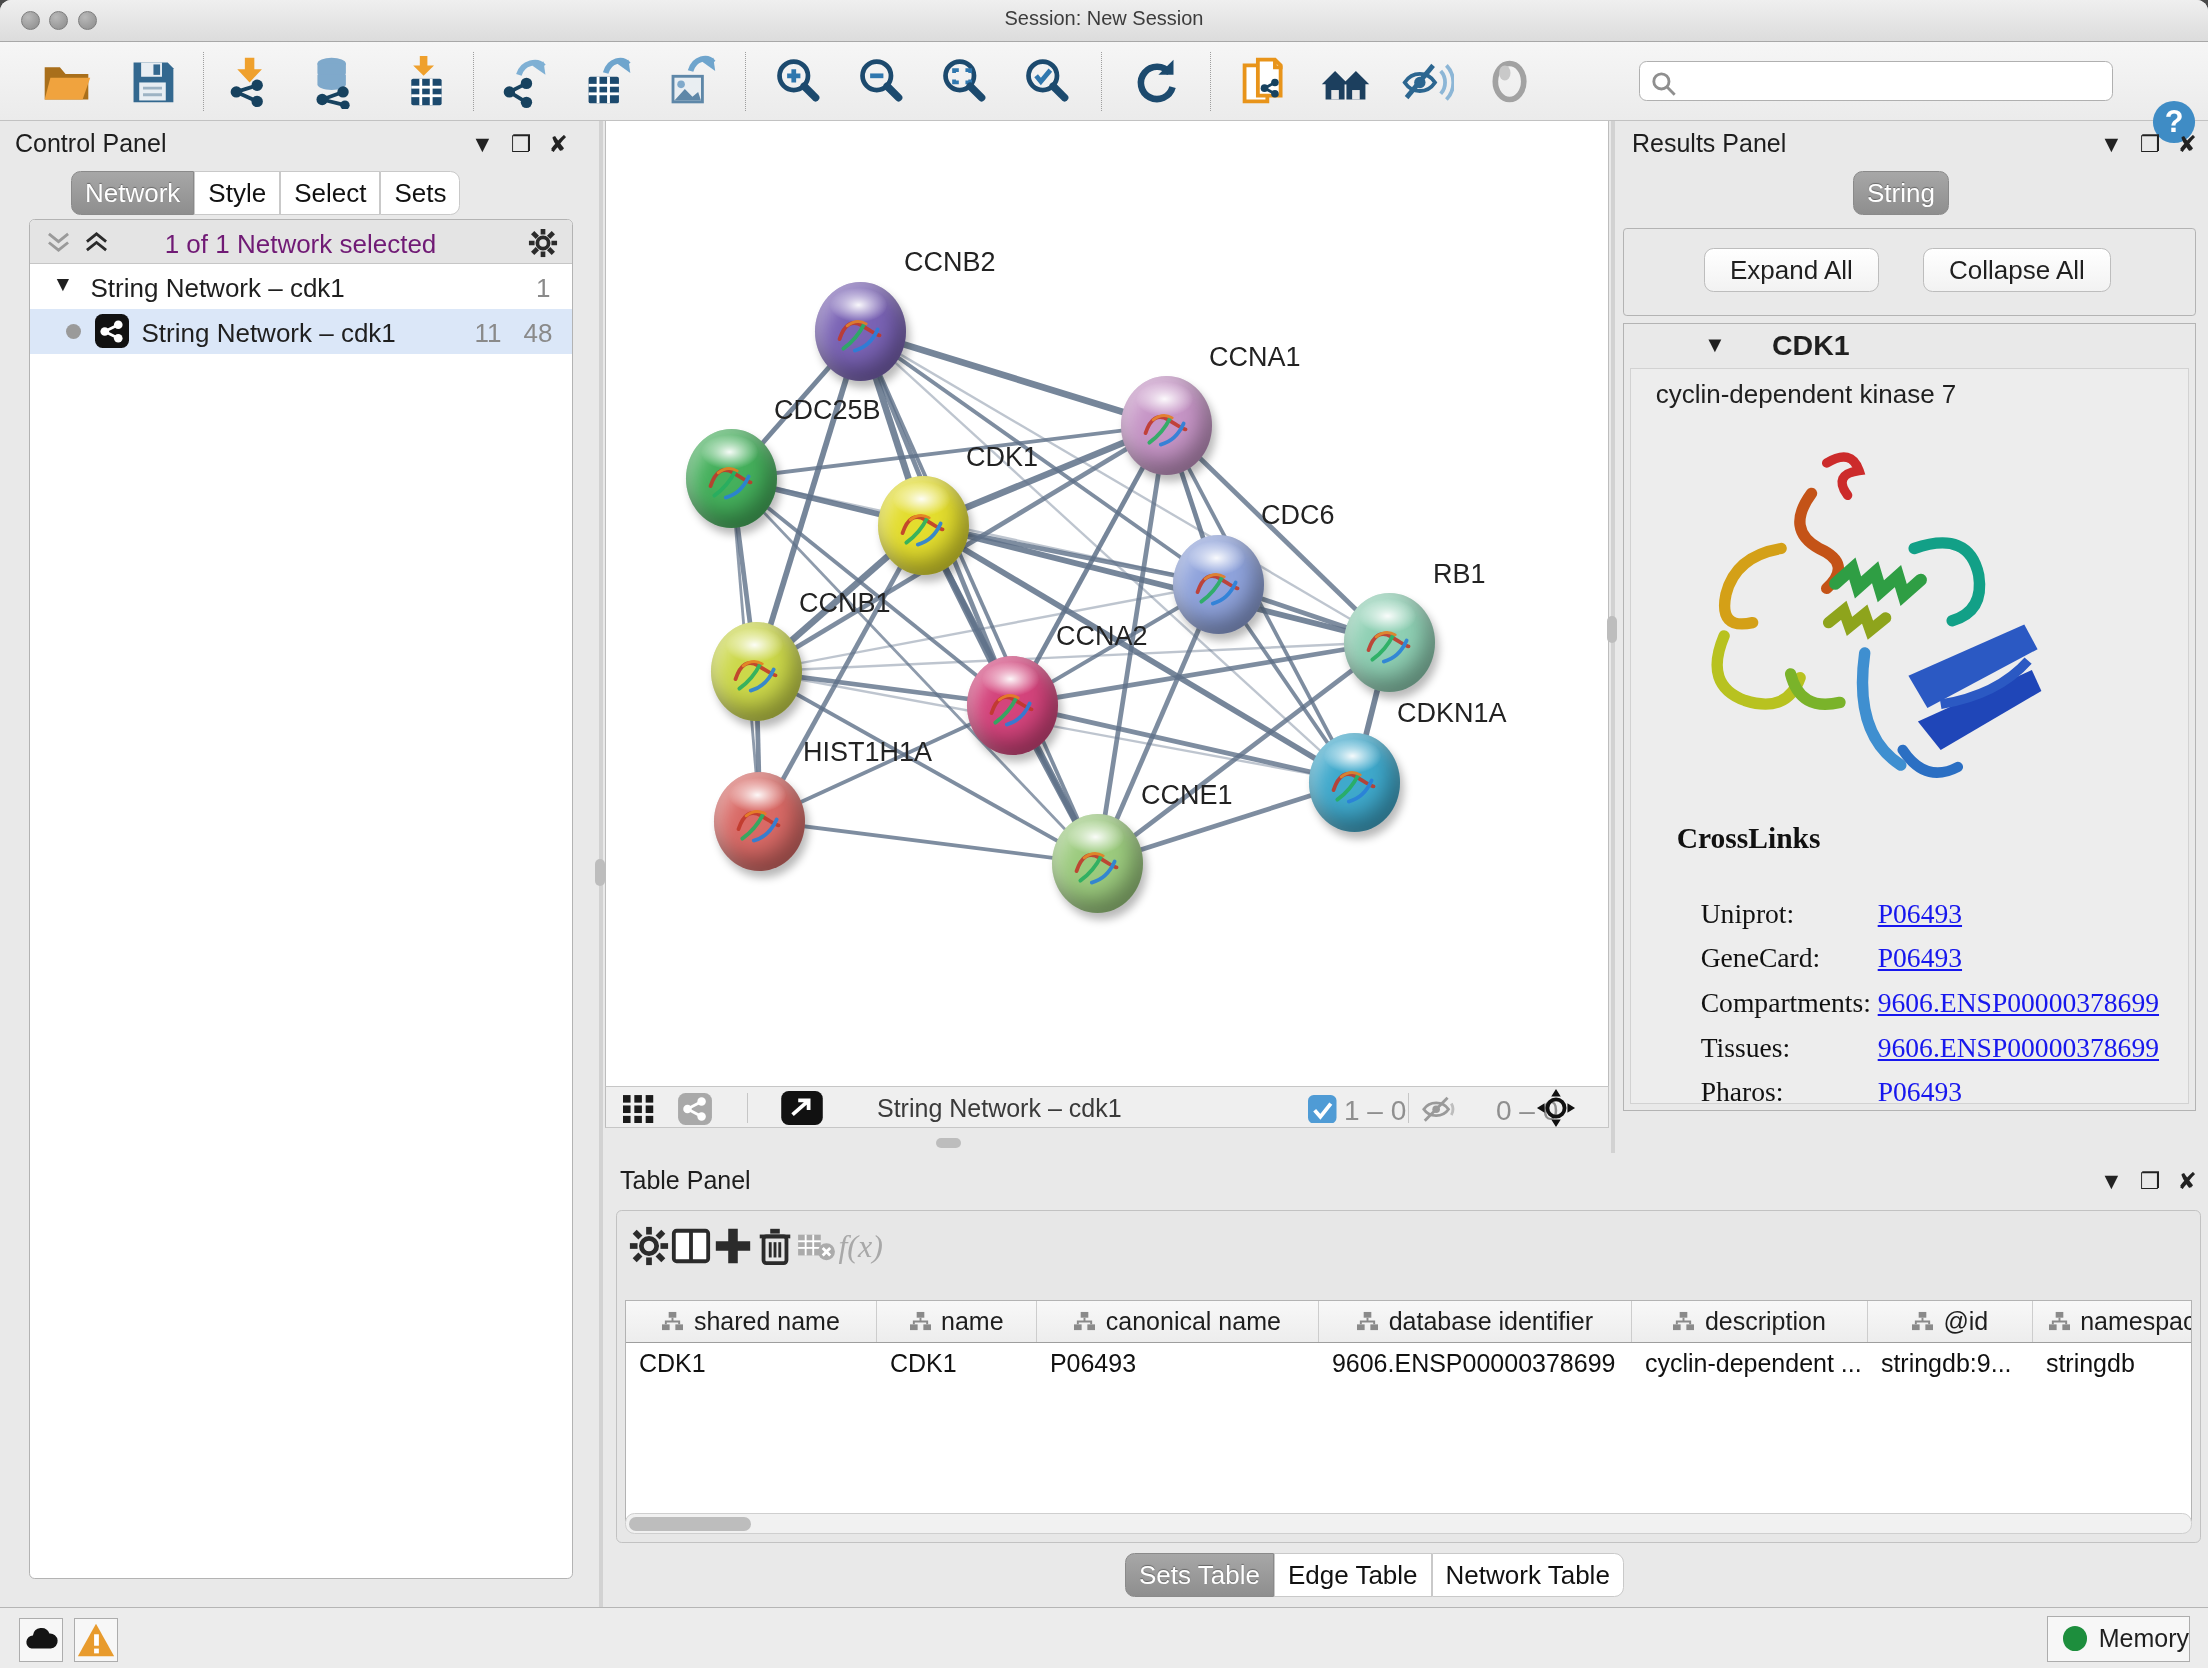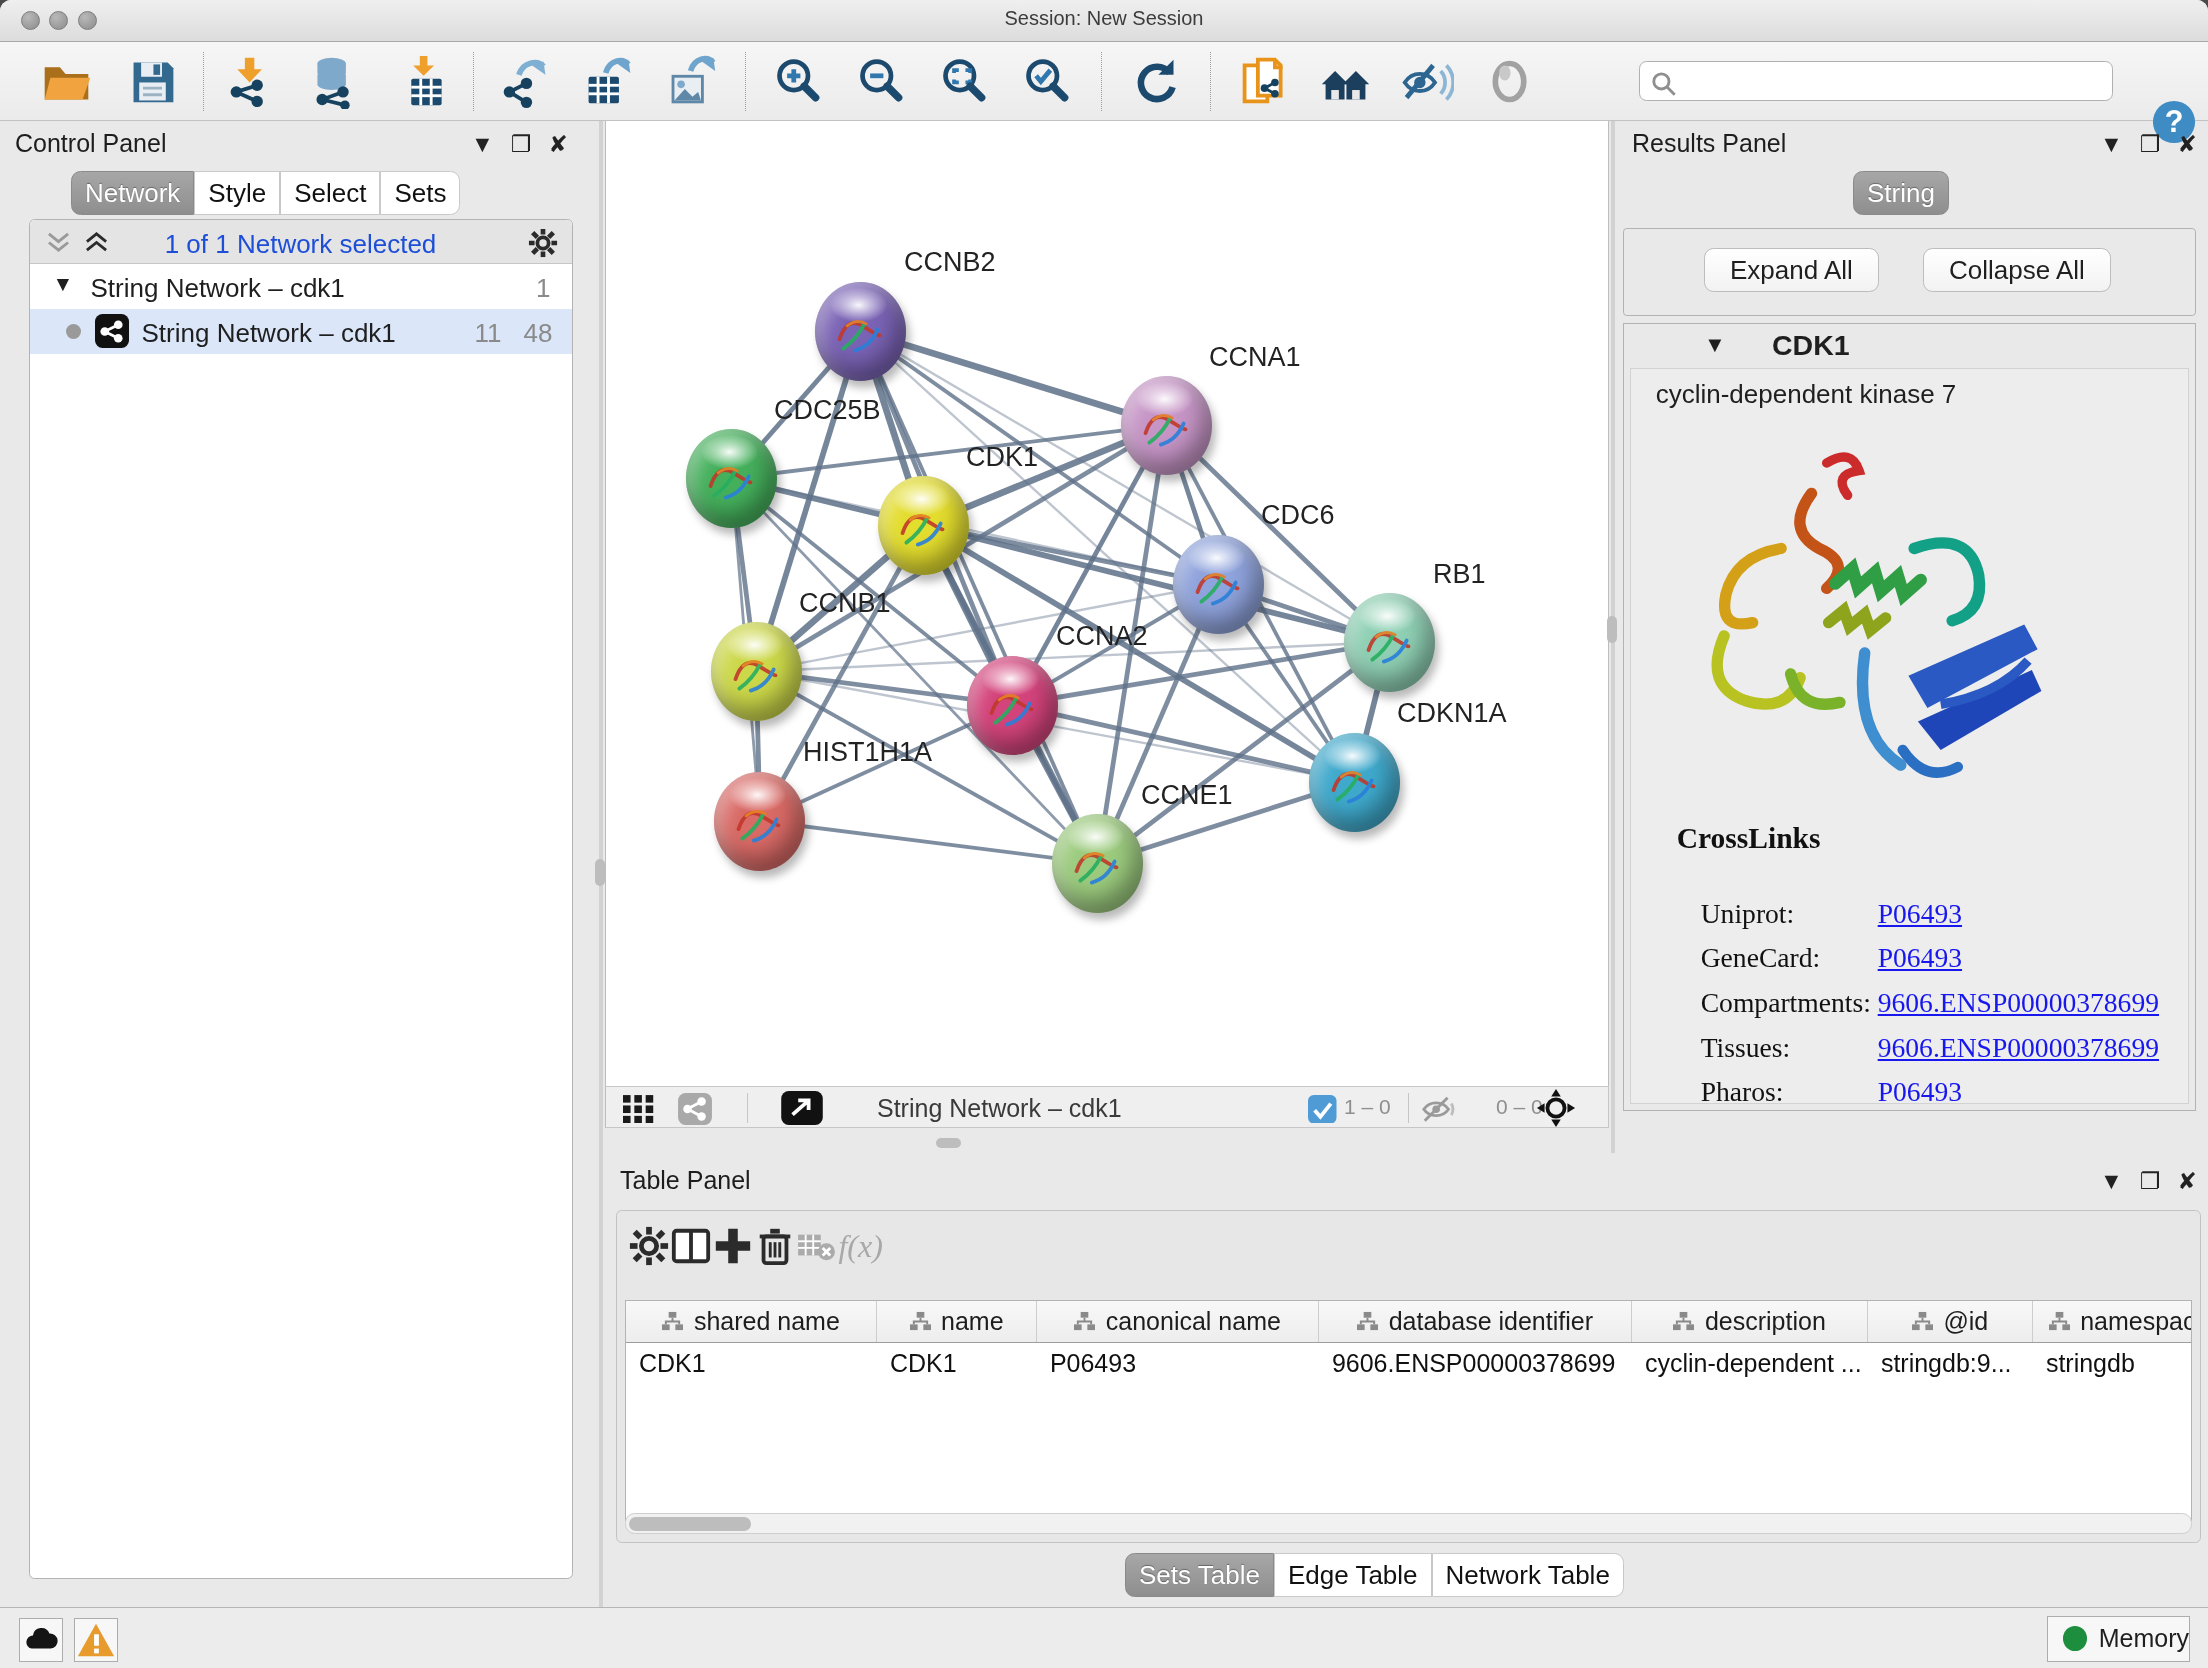--- a/index.html
+++ b/index.html
@@ -34,40 +34,40 @@
     font-size:26px;background:#fff;border:1px solid #c9c9c9;color:#111;cursor:pointer;}
   .tab.sel{background:linear-gradient(#a7a7a7,#8e8e8e);color:#fff;border-color:#8a8a8a;
     text-shadow:0 -1px 1px rgba(0,0,0,.35);}
   .tabrow{position:absolute;display:flex;}
   .tabrow .tab:first-child{border-radius:9.5px 0 0 9.5px;}
   .tabrow .tab:last-child{border-radius:0 9.5px 9.5px 0;}
   
   .cp-box{position:absolute;left:28.5px;top:219px;width:544px;height:1360px;background:#fff;
     border:1px solid #b3b3b3;border-radius:5.7px;overflow:hidden;}
   .cp-head{height:44px;background:#e4e4e4;border-bottom:1px solid #c6c6c6;position:relative;}
-  .cp-head-label{position:absolute;left:0;right:0;top:8.6px;text-align:center;font-size:26px;color:#1d4ed8;}
+  .cp-head-label{position:absolute;left:0;right:0;top:8.6px;text-align:center;font-size:26px;color:#701a75;}
   .tree-row{position:relative;height:45px;font-size:26px;}
   .tree-row .cnt{position:absolute;color:#8a8a8a;}
   .tree-row.sel{background:#dbe7f8;}
   .appicon{position:absolute;width:34px;height:34px;background:#111;border-radius:7.6px;}
   .appicon svg{position:absolute;left:3.8px;top:3.8px;}
   
   .canvas{position:absolute;left:605px;top:121px;width:1004px;height:965px;background:#fff;
     border-left:1px solid #bdbdbd;border-right:1px solid #bdbdbd;overflow:hidden;}
   #edges{position:absolute;left:0;top:0;z-index:0;}
   .node{position:absolute;width:91px;height:99px;border-radius:50%;z-index:2;cursor:pointer;
     box-shadow:inset -8.6px -13.3px 21px rgba(0,0,0,.38),inset 7.6px 9.5px 17px rgba(255,255,255,.40),3.8px 6.7px 8.6px rgba(0,0,0,.28);}
   .node .glare{position:absolute;left:17%;top:6%;width:62%;height:34%;border-radius:50%;
     background:radial-gradient(ellipse at center,rgba(255,255,255,.95),rgba(255,255,255,0) 72%);}
   .node svg{position:absolute;left:15px;top:19px;}
   .nodelabel{position:absolute;font-size:27px;color:#222;z-index:3;white-space:nowrap;}
   .netbar{position:absolute;left:605px;top:1086px;width:1004px;height:42px;background:#efefef;
     border:1px solid #c6c6c6;border-left:1px solid #bdbdbd;}
   .netbar .lbl{position:absolute;top:6.7px;font-size:25px;color:#3a3a3a;}
-  .badge{position:absolute;top:7.6px;font-size:21px;color:#8f8f8f;}
+  .badge{position:absolute;top:7.6px;font-size:28px;color:#8f8f8f;}
   .vsep{position:absolute;top:5.7px;height:30px;border-left:1px solid #c6c6c6;}
   
   .rp-box1{position:absolute;left:1623px;top:228px;width:573px;height:88px;background:#e9e9e9;
     border:1px solid #b3b3b3;border-radius:3.8px;}
   .rp-btn{position:absolute;top:19px;height:44px;padding:0 25px;background:linear-gradient(#ffffff,#f2f2f2);
     border:1px solid #bdbdbd;border-radius:9.5px;font-size:26px;display:flex;align-items:center;cursor:pointer;}
   .rp-box2{position:absolute;left:1623px;top:323px;width:573px;height:788px;background:#e9e9e9;
     border:1px solid #b3b3b3;}
   .rp-gene-head{position:absolute;left:0;top:0;width:100%;height:44px;}
   .rp-desc{position:absolute;left:5.7px;top:44px;width:559px;height:736px;background:#ededed;

